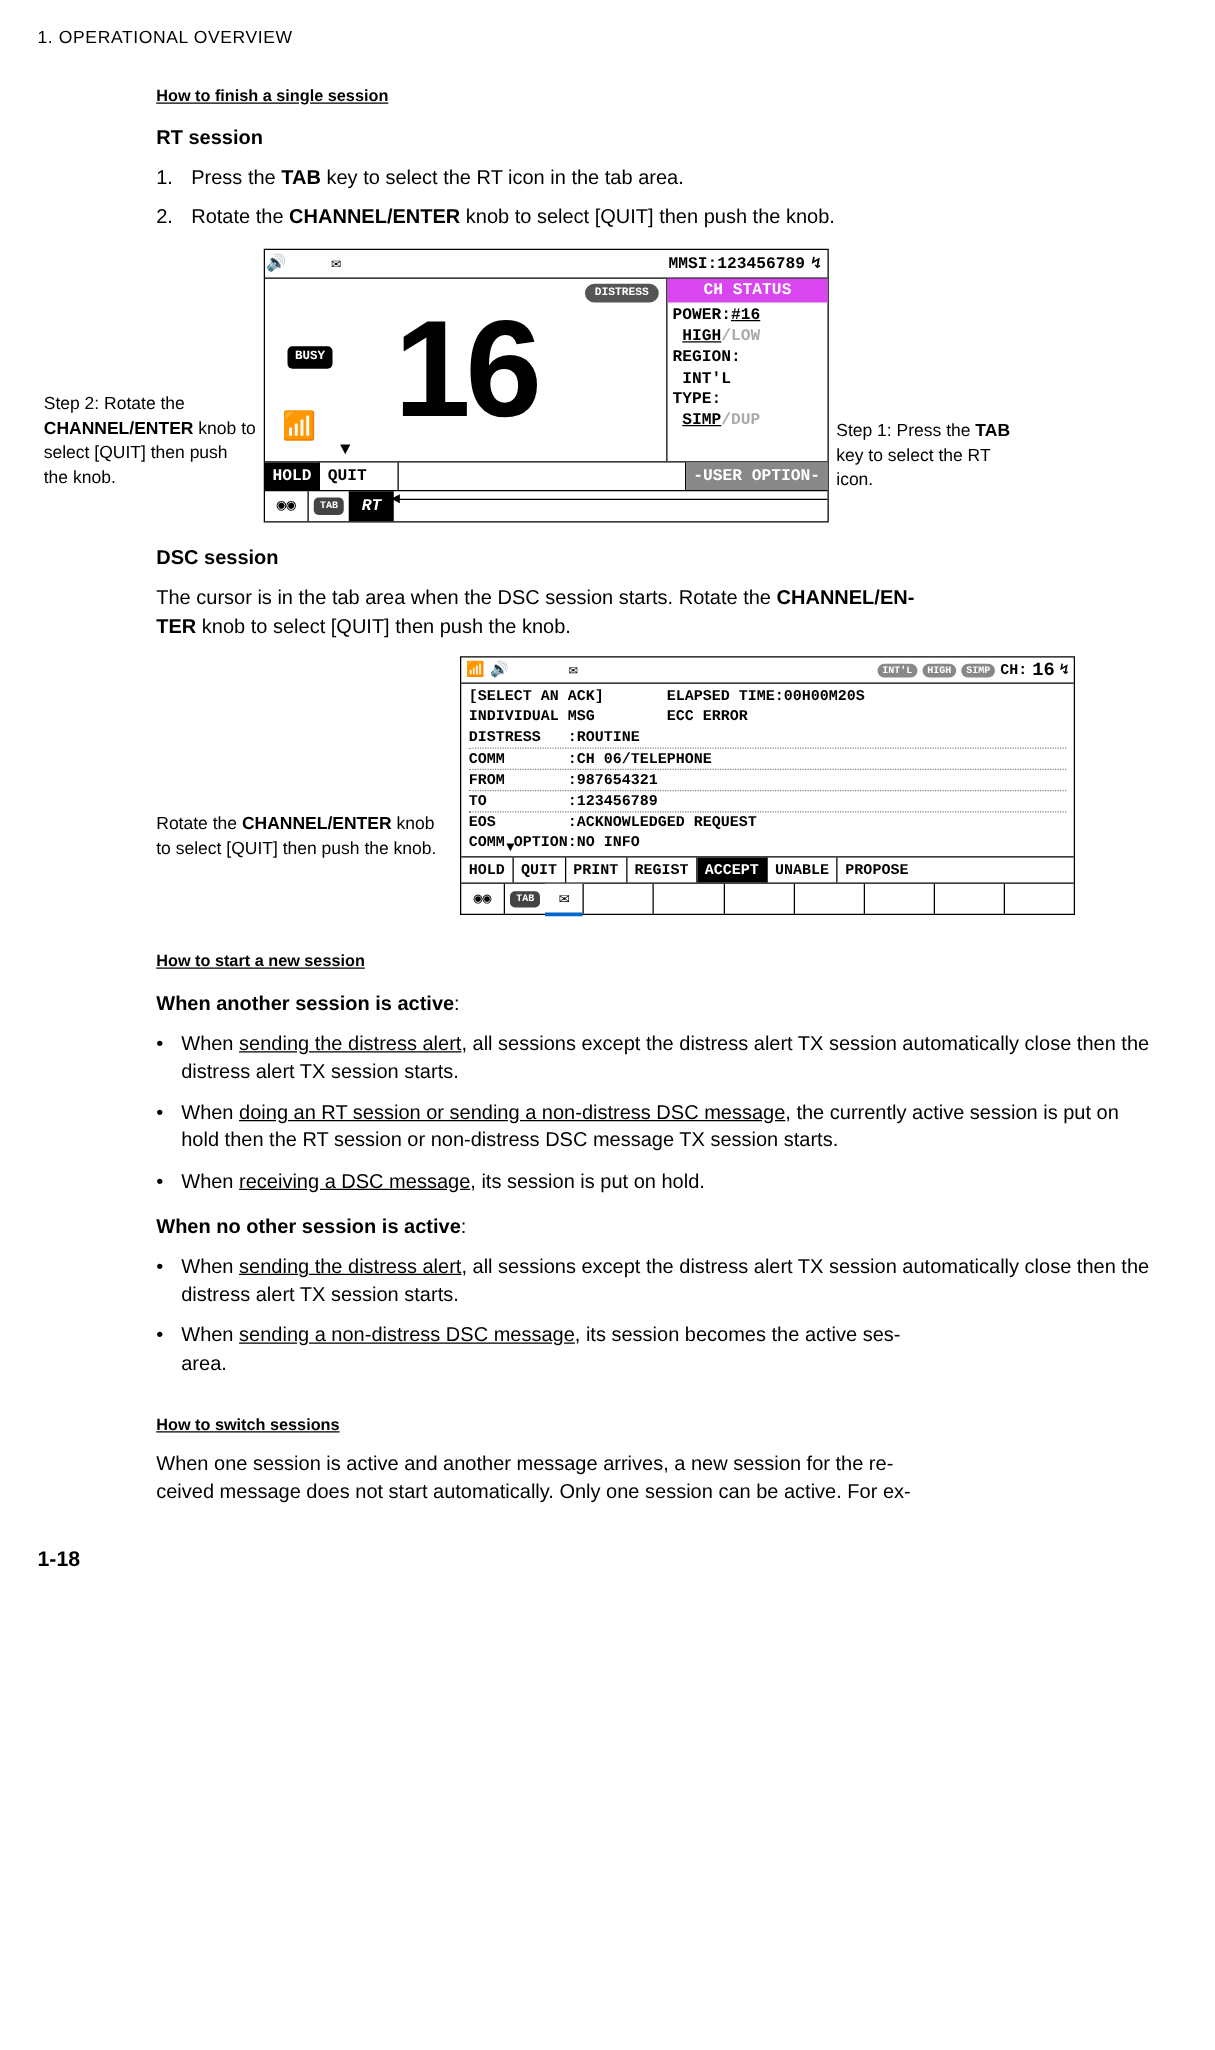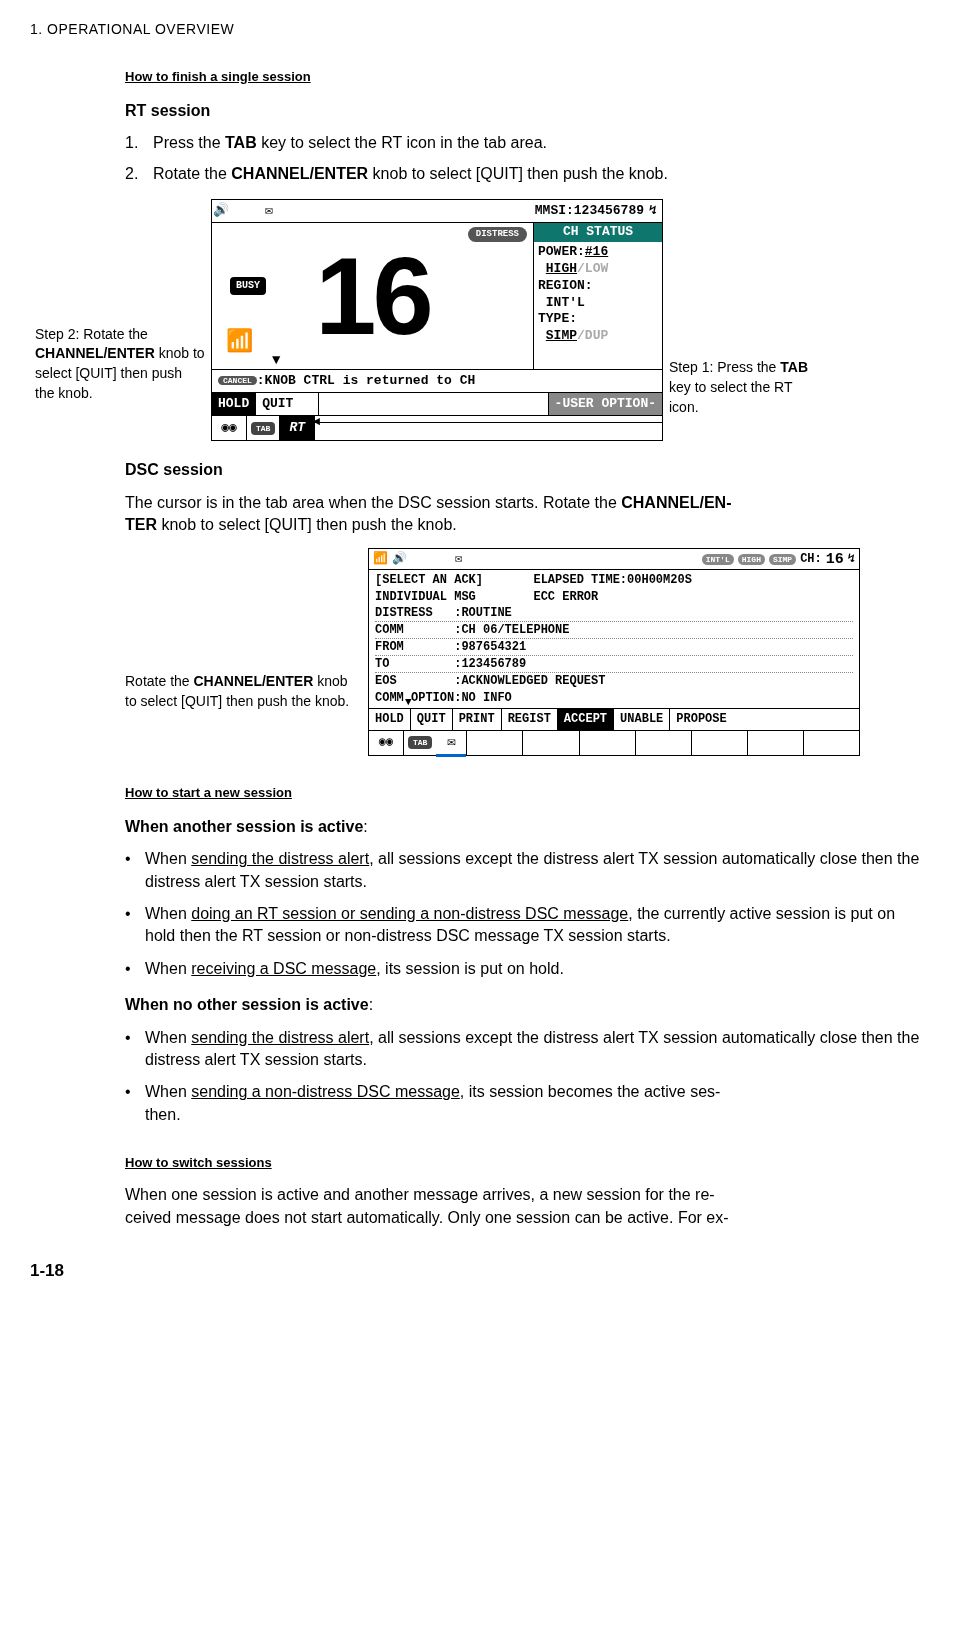--- a/index.html
+++ b/index.html
@@ -145,21 +145,21 @@
   }
   .fig1-mid-right {
     width: 120px;
     border-left: 1px solid #000;
     padding: 2px 4px;
     line-height: 1.3;
     font-weight: bold;
   }
   .fig1-mid-right .hd {
     color: #fff;
-    background: #0f766e;
+    background: #d946ef;
     text-align: center;
     margin: -2px -4px 2px -4px;
     padding: 1px 0;
   }
   .faded { color: #aaa; text-align: right; }
   .und-thin { text-decoration: underline; }
   .fig1-cancelrow {
     border-top: 1px solid #000;
     padding: 2px 6px;
     font-weight: bold;
@@ -408,23 +408,20 @@
         <div class="fig1-mid-right">
           <div class="hd">CH STATUS</div>
           <div><span>POWER:</span><span class="und-thin">#16</span></div>
           <div>&nbsp;<span class="und-thin">HIGH</span><span class="faded">/LOW</span></div>
           <div>REGION:</div>
           <div>&nbsp;<span>INT'L</span></div>
           <div>TYPE:</div>
           <div>&nbsp;<span class="und-thin">SIMP</span><span class="faded">/DUP</span></div>
         </div>
       </div>
-      <div class="fig1-cancelrow">
-        <span class="cancel-pill">CANCEL</span><span>:KNOB CTRL is returned to CH</span>
-      </div>
       <div class="fig1-btnrow">
         <div class="cell inv">HOLD</div>
         <div class="cell" style="width:50px">QUIT</div>
         <div class="cell" style="flex:1"></div>
         <div class="cell mid-gray" style="border-right:none">-USER OPTION-</div>
       </div>
       <div class="fig1-tabrow">
         <div class="eyes">◉◉</div>
         <span class="tab-pill">TAB</span>
         <div class="rt-tab">RT</div>
@@ -532,21 +529,21 @@
   <ul class="bul">
     <li>
         <span class="dot">•</span>
         <span class="txt">
       <span>When </span><span class="u-und">sending the distress alert</span><span>, all sessions except the distress alert TX session automatically close then the distress alert TX session starts.</span>
     </span>
       </li>
     <li>
         <span class="dot">•</span>
         <span class="txt">
-      <span>When </span><span class="u-und">sending a non-distress DSC message</span><span>, its session becomes the active ses</span>-<br><span>then.</span>
+      <span>When </span><span class="u-und">sending a non-distress DSC message</span><span>, its session becomes the active ses</span>-<br><span>area.</span>
     </span>
       </li>
   </ul>
 
   <div class="h-underline">How to switch sessions</div>
   <p style="margin:8px 0 0 0">
     <span>When one session is active and another message arrives, a new session for the re-</span><br><span>ceived message does not start automatically. Only one session can be active. For ex-</span>
   </p>
 
 </div>

